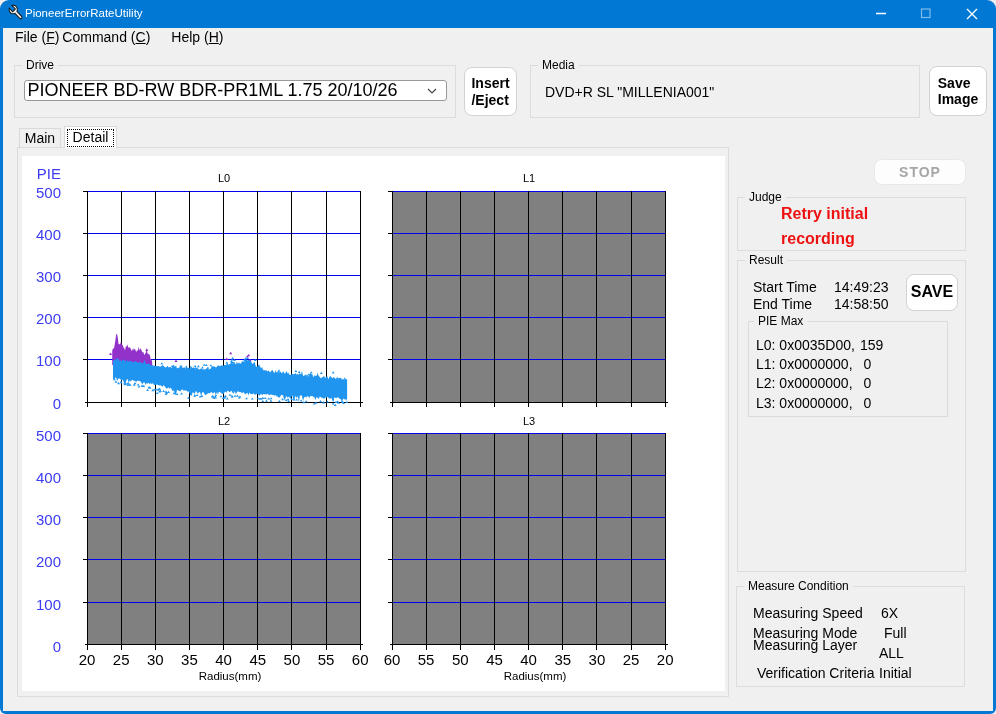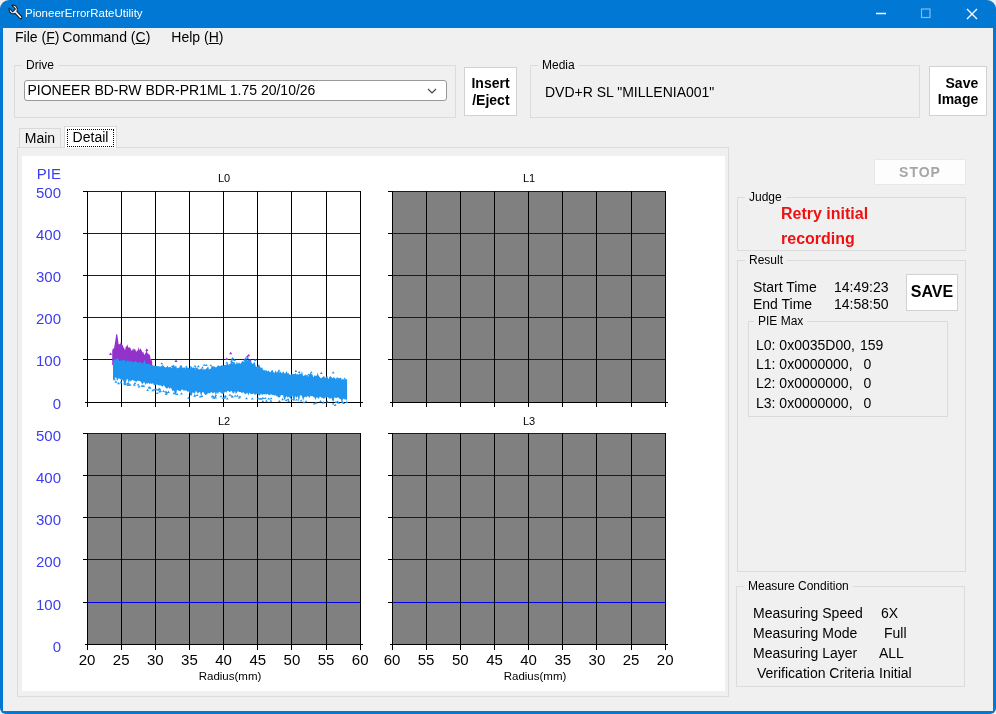--- a/index.html
+++ b/index.html
@@ -1,21 +1,21 @@
 <!DOCTYPE html>
 <html><head><meta charset="utf-8"><style>
 * { margin:0; padding:0; box-sizing:border-box; }
 html,body { width:996px; height:714px; overflow:hidden; }
 body { font-family:"Liberation Sans", sans-serif; background:#eee; }
 #win { position:relative; width:996px; height:714px; background:#0078d4; border-radius:9px 9px 6px 6px; overflow:hidden; }
 #client { position:absolute; left:3px; top:28px; width:990px; height:683px; background:#f0f0f0; }
 .abs { position:absolute; }
 .gb { position:absolute; border:1px solid #dcdcdc; }
 .gb > .lbl { position:absolute; top:-9px; left:7px; background:#f0f0f0; padding:0 4px; font-size:12px; color:#000; line-height:17px; white-space:nowrap; }
-.btn { position:absolute; background:#fff; border:1px solid #d2d2d2; border-radius:0; font-weight:bold; font-size:14px; color:#000; display:flex; align-items:center; justify-content:center; text-align:right; line-height:16.5px; }
+.btn { position:absolute; background:#fff; border:1px solid #d2d2d2; border-radius:8px; font-weight:bold; font-size:14px; color:#000; display:flex; align-items:center; justify-content:center; text-align:left; line-height:16.5px; }
 .t14 { position:absolute; font-size:14px; color:#000; white-space:nowrap; line-height:16px; }
 </style></head>
 <body>
 <div id="win">
   <svg width="16" height="18" viewBox="0 0 16 17" style="position:absolute;left:7.5px;top:3.5px;overflow:visible" preserveAspectRatio="none">
 <g transform="rotate(-45 8 8)">
 <path d="M6.10,0.37 L5.48,0.76 L4.95,1.26 L4.51,1.85 L4.18,2.50 L3.98,3.21 L3.90,3.93 L3.95,4.66 L4.14,5.37 L4.44,6.04 L4.86,6.64 L5.38,7.15 L5.98,7.57 L6.65,7.87 L6.65,14.3 Q6.65,15.9 8,15.9 Q9.35,15.9 9.35,14.3 L9.35,7.87 L10.02,7.57 L10.62,7.15 L11.14,6.64 L11.56,6.04 L11.86,5.37 L12.05,4.66 L12.10,3.93 L12.02,3.21 L11.82,2.50 L11.49,1.85 L11.05,1.26 L10.52,0.76 L9.90,0.37 L9.9,5.2 L6.1,5.2 Z" fill="#ededed" stroke="#141414" stroke-width="0.95"></path>
 </g>
     </svg>
   <div class="abs" style="left:25px;top:0;height:26px;line-height:26px;font-size:11.5px;color:#fff;">PioneerErrorRateUtility</div>
@@ -27,21 +27,21 @@
   <div id="client">
     <div class="abs" style="left:12px;top:0;height:19px;line-height:19px;font-size:14px;color:#000;white-space:nowrap;">
       <span style="margin-right:3px;">File (<u>F</u>)</span><span style="margin-right:21px;">Command (<u>C</u>)</span><span>Help (<u>H</u>)</span>
     </div>
   </div>
 
   <div class="gb" style="left:14px;top:65px;width:442px;height:53px;">
       <span class="lbl">Drive</span>
     </div>
   <div class="abs" style="left:24px;top:80px;width:423px;height:21px;background:#fff;border:1px solid #999;border-radius:3px;">
-    <span class="abs" style="left:2.5px;top:0;height:25px;line-height:19px;font-size:14px;white-space:nowrap;">PIONEER BD-RW BDR-PR1ML 1.75 20/10/26</span>
+    <span class="abs" style="left:2.5px;top:0;height:25px;line-height:19px;font-size:18px;white-space:nowrap;">PIONEER BD-RW BDR-PR1ML 1.75 20/10/26</span>
     <svg width="10" height="6" style="position:absolute;right:9px;top:7px">
         <path d="M1 1 L5 5 L9 1" fill="none" stroke="#444" stroke-width="1.2"></path>
       </svg>
   </div>
   <div class="btn" style="left:464px;top:67px;width:53px;height:49px;">Insert<br>/Eject</div>
 
   <div class="gb" style="left:530px;top:65px;width:390px;height:53px;">
       <span class="lbl">Media</span>
     </div>
   <div class="t14" style="left:545px;top:84px;">DVD+R SL "MILLENIA001"</div>
@@ -216,18 +216,18 @@
         <div class="t14" style="left:114.5px;top:73px;">0</div>
     </div>
   </div>
 
   <div class="gb" style="left:736px;top:586px;width:229px;height:101px;">
       <span class="lbl">Measure Condition</span>
     <div class="t14" style="left:16px;top:18px;">Measuring Speed</div>
       <div class="t14" style="left:144px;top:18px;">6X</div>
     <div class="t14" style="left:16px;top:38px;">Measuring Mode</div>
       <div class="t14" style="left:147px;top:38px;">Full</div>
-    <div class="t14" style="left:16px;top:58px;">Measuring Layer</div>
+    <div class="t14" style="left:16px;top:50px;">Measuring Layer</div>
       <div class="t14" style="left:142px;top:58px;">ALL</div>
     <div class="t14" style="left:20px;top:78px;text-align:right;">Verification Criteria</div>
       <div class="t14" style="left:142px;top:78px;">Initial</div>
   </div>
 </div>
 
 </body></html>

